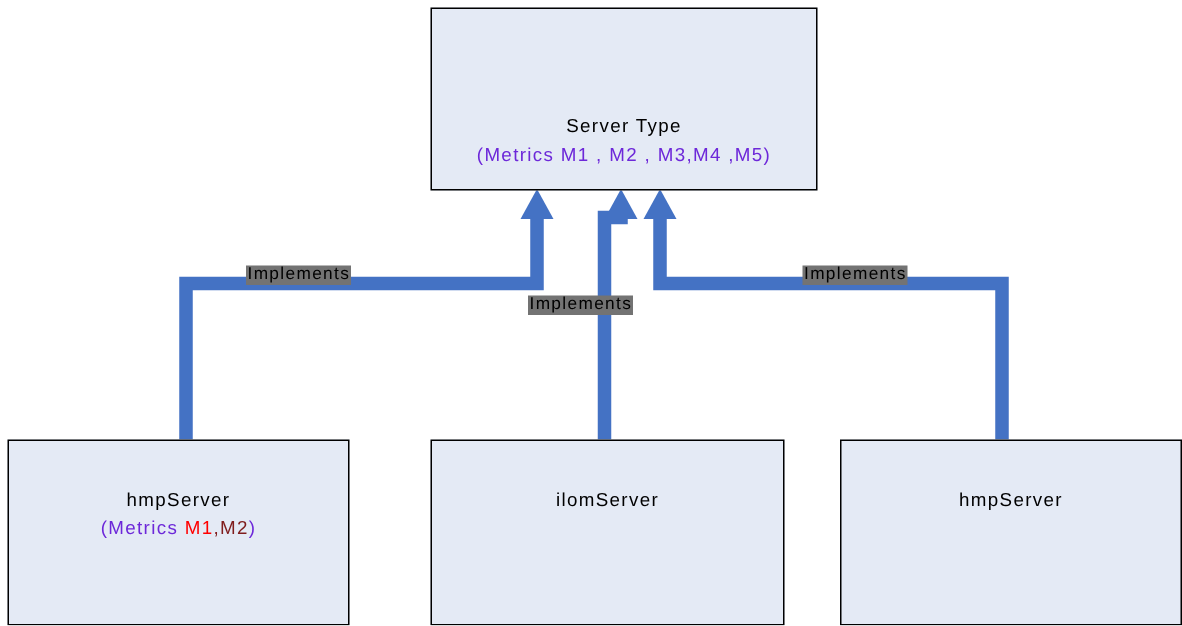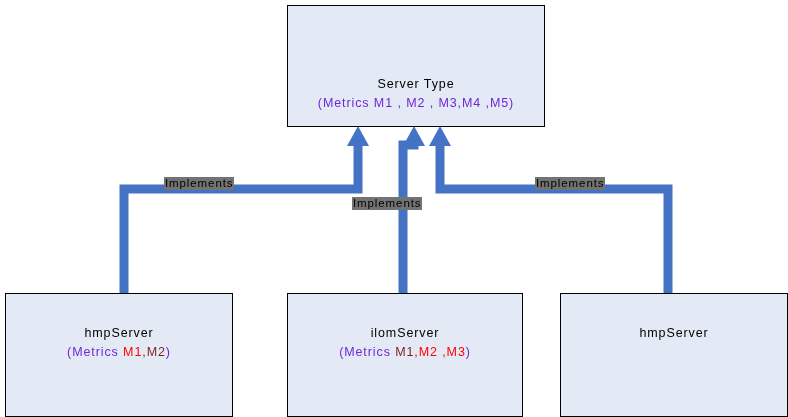--- a/index.html
+++ b/index.html
@@ -140,21 +140,20 @@
   <div class="uml-box" id="box-ipmi">
     <div class="box-text">
       <span class="box-title">hmpServer</span>
       <span class="box-metrics"><span class="m-black">(Metrics </span><span class="m-red">M1</span><span class="m-blue">,M2</span><span class="m-black">)</span></span>
     </div>
   </div>
 
   <div class="uml-box" id="box-ilom">
     <div class="box-text">
       <span class="box-title">ilomServer</span>
-      <span class="box-metrics"><span class="m-black">(Metrics </span><span class="m-blue">M1</span><span class="m-red">,M2 ,M3</span><span class="m-black">)</span></span>
     </div>
   </div>
 
   <div class="uml-box" id="box-hmp">
     <div class="box-text">
       <span class="box-title">hmpServer</span>
     </div>
   </div>
 
 </div>

